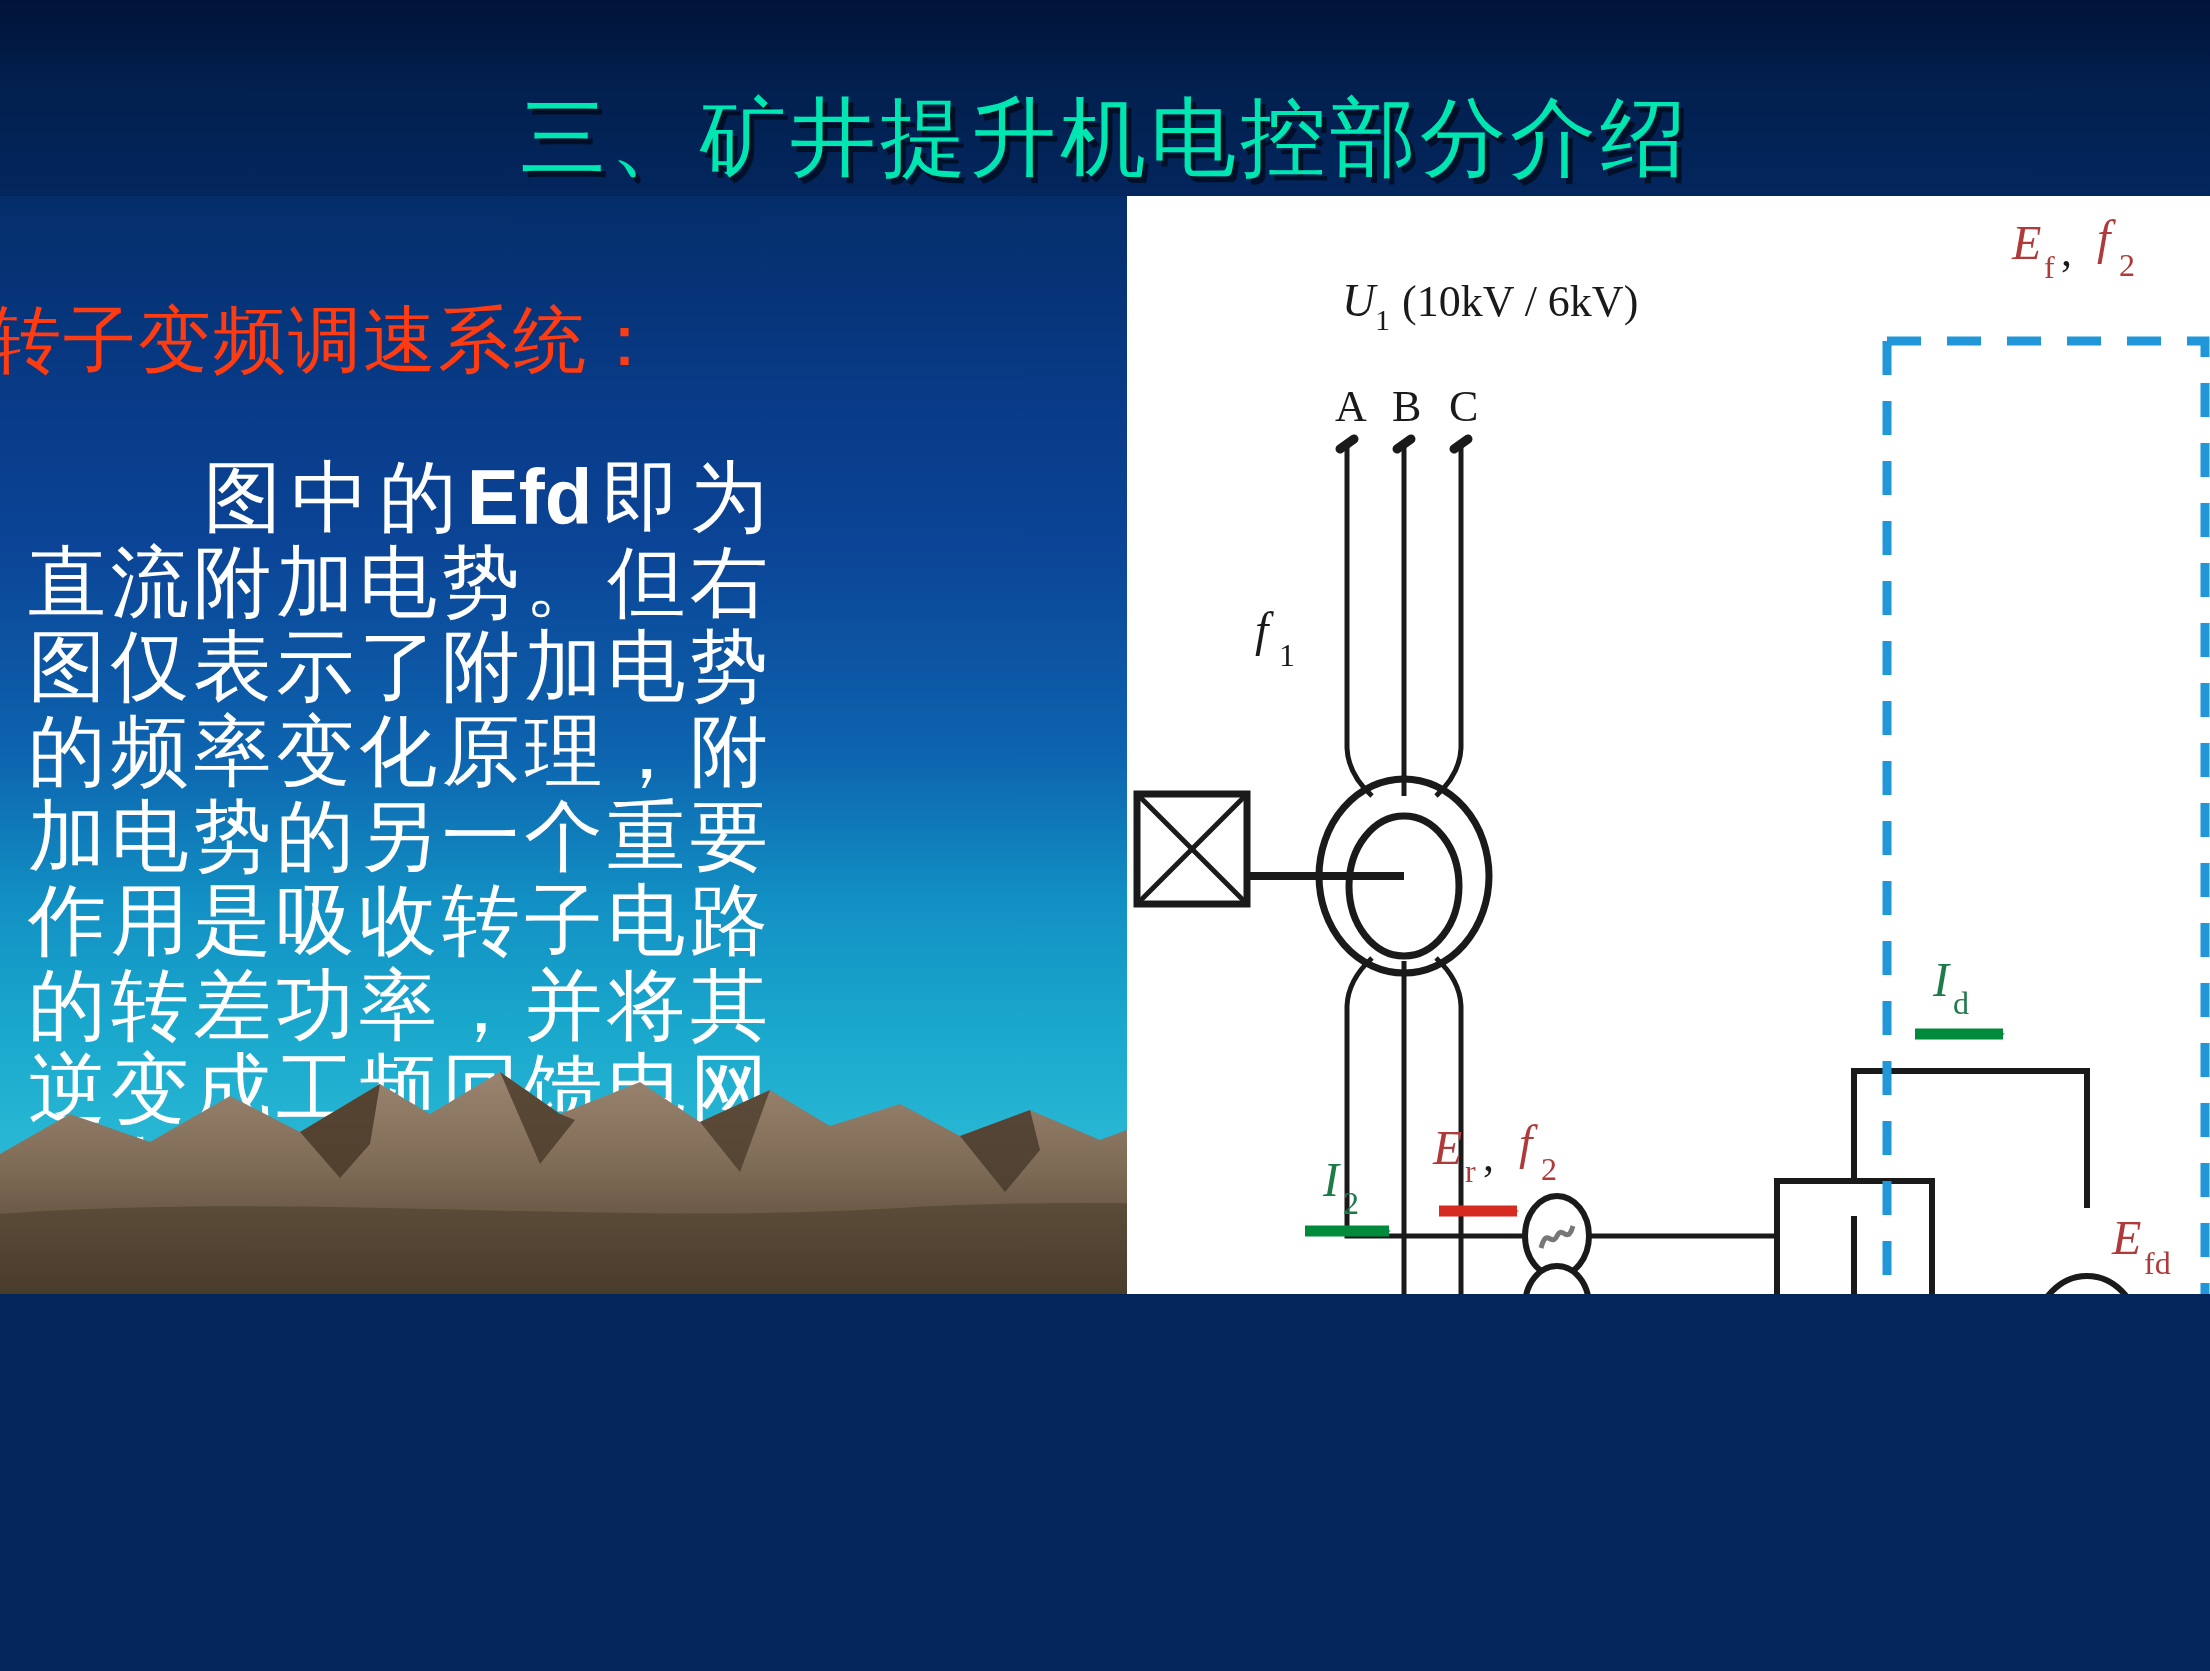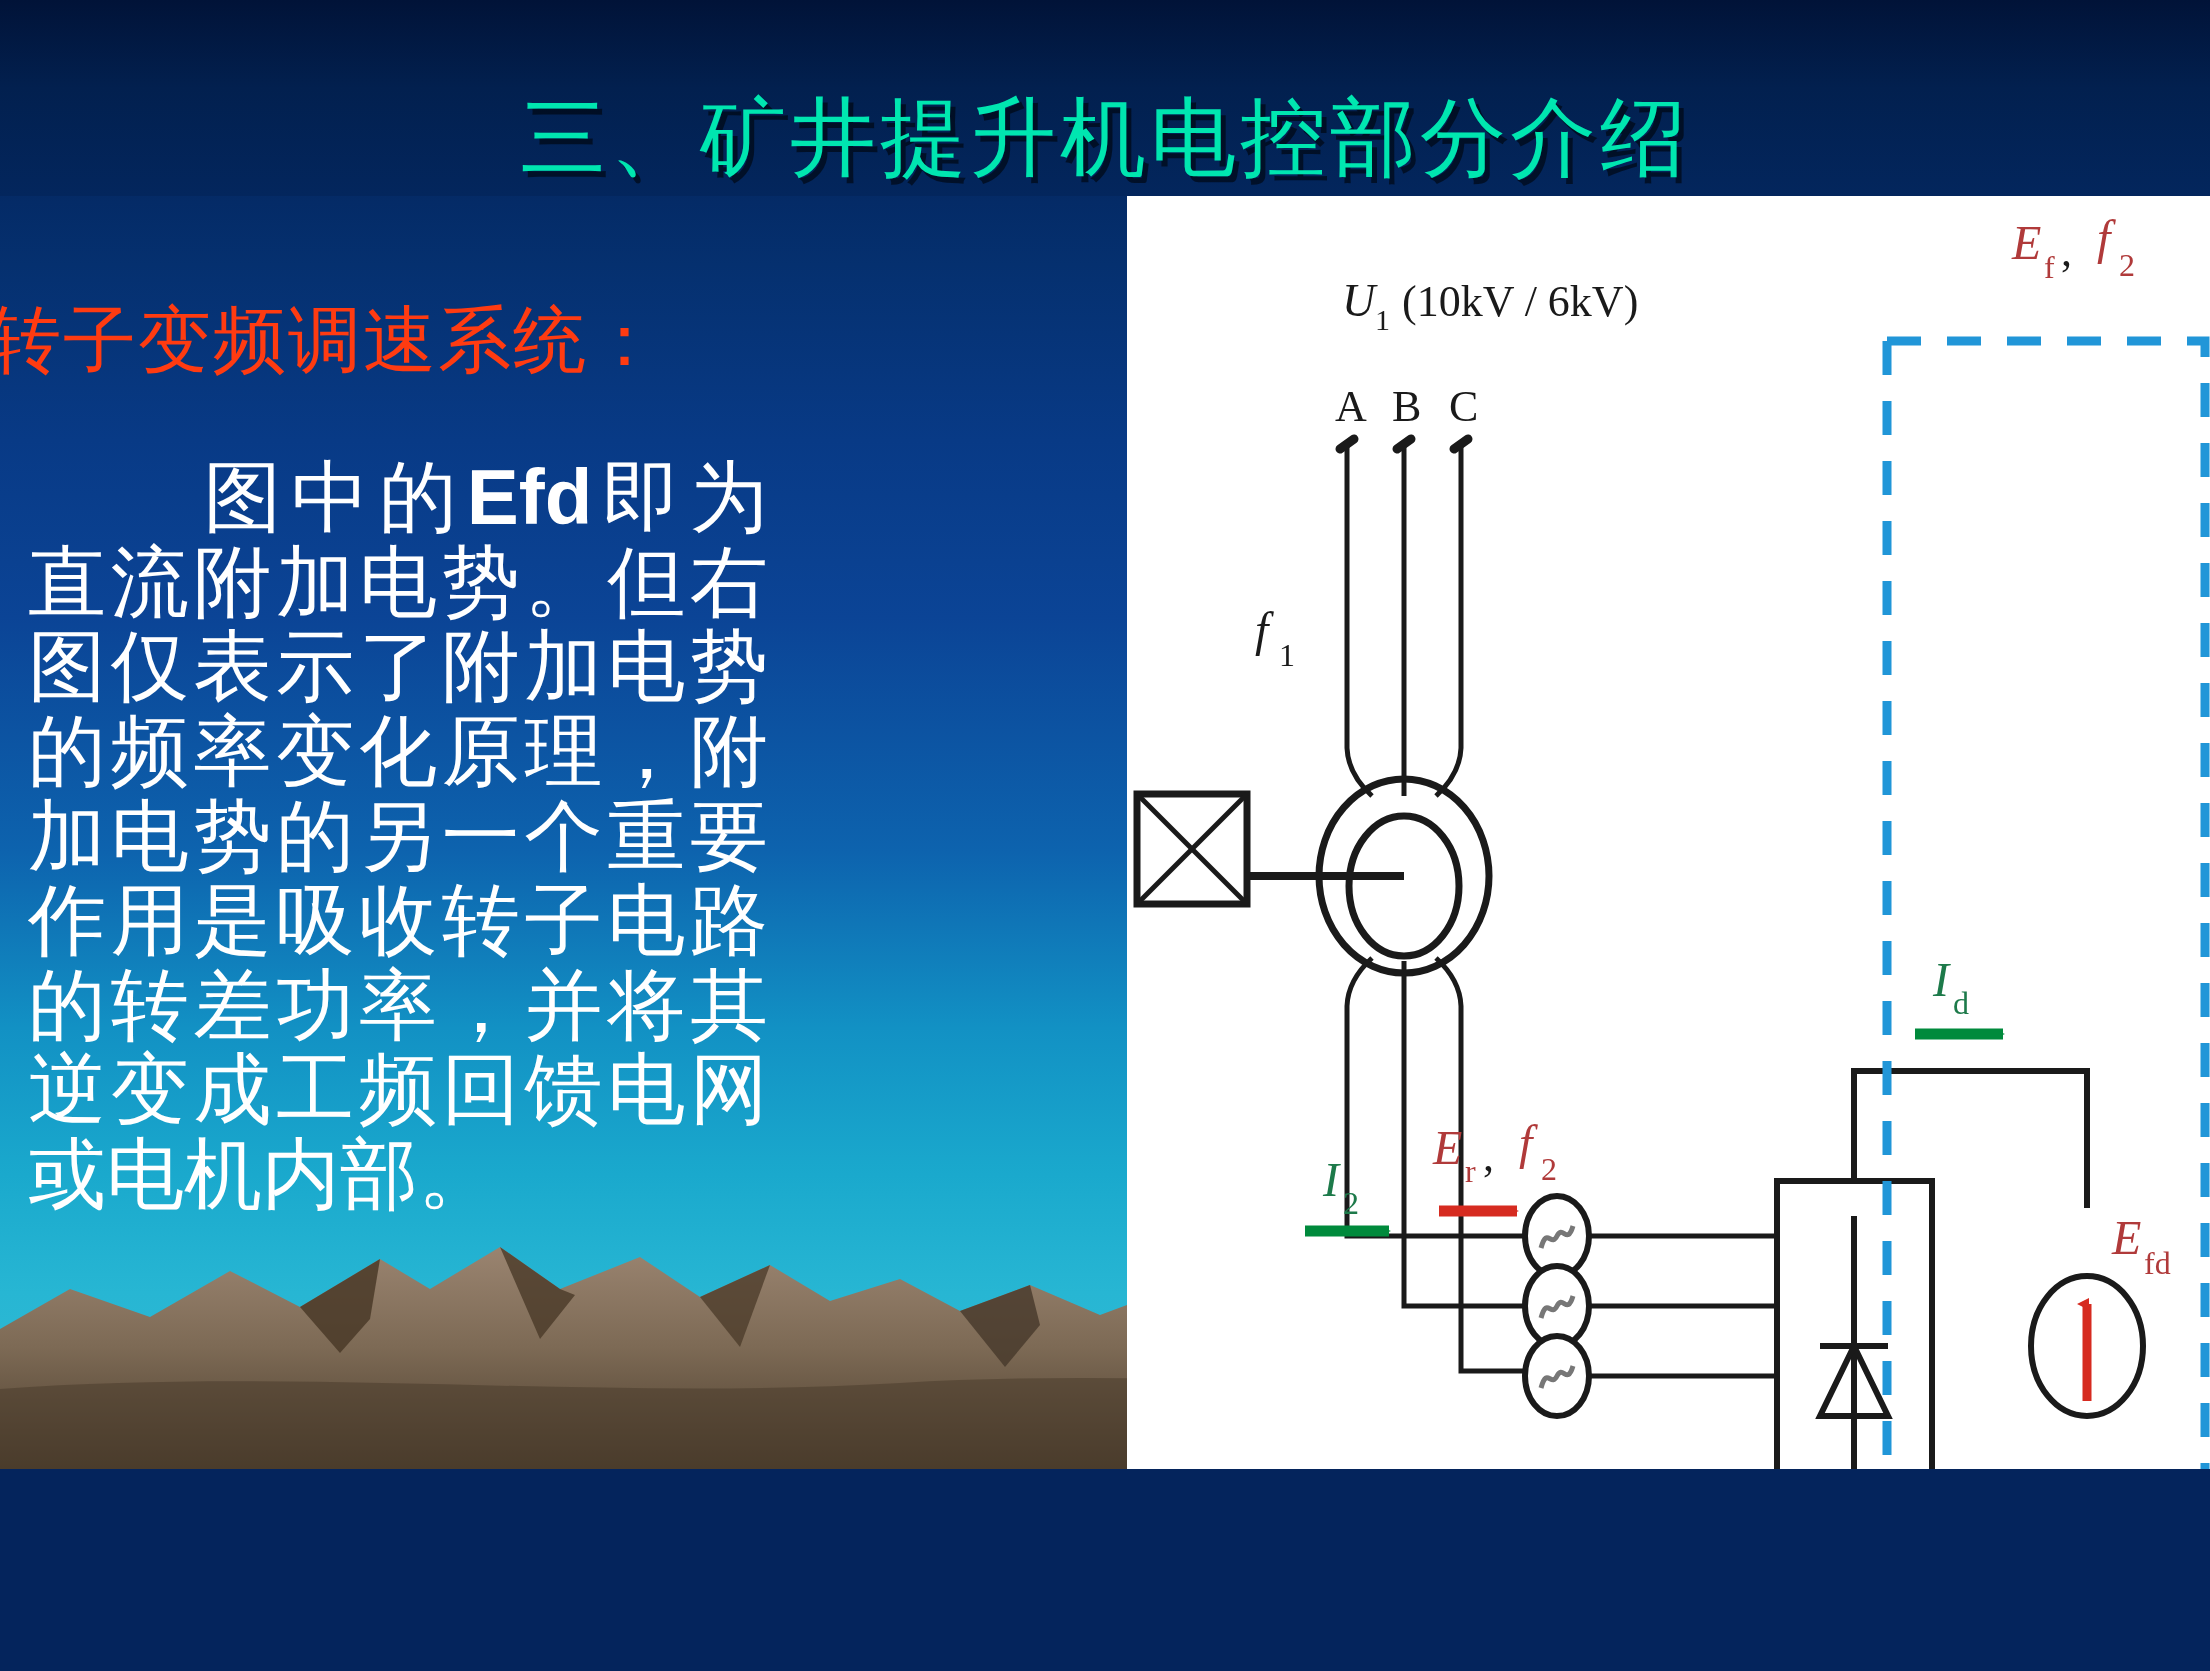--- a/index.html
+++ b/index.html
@@ -3,21 +3,21 @@
 <meta charset="utf-8">
 <title>Slide</title>
 <style>
   html,body{margin:0;padding:0;}
   body{
     width:2210px;height:1671px;overflow:hidden;
     font-family:"Liberation Serif","DejaVu Serif",serif;
     background:#04245c;
   }
   #slide{
-    position:relative;width:2210px;height:1469px;overflow:hidden;
+    position:relative;width:2210px;height:1294px;overflow:hidden;
     background:linear-gradient(to bottom,
         #021d50 0%,
         #03245c 8%,
         #05306f 18%,
         #083a86 30%,
         #0b4496 42%,
         #0d63ae 58%,
         #1291c4 70%,
         #1aa9cd 80%,
         #27b6d3 88%,

